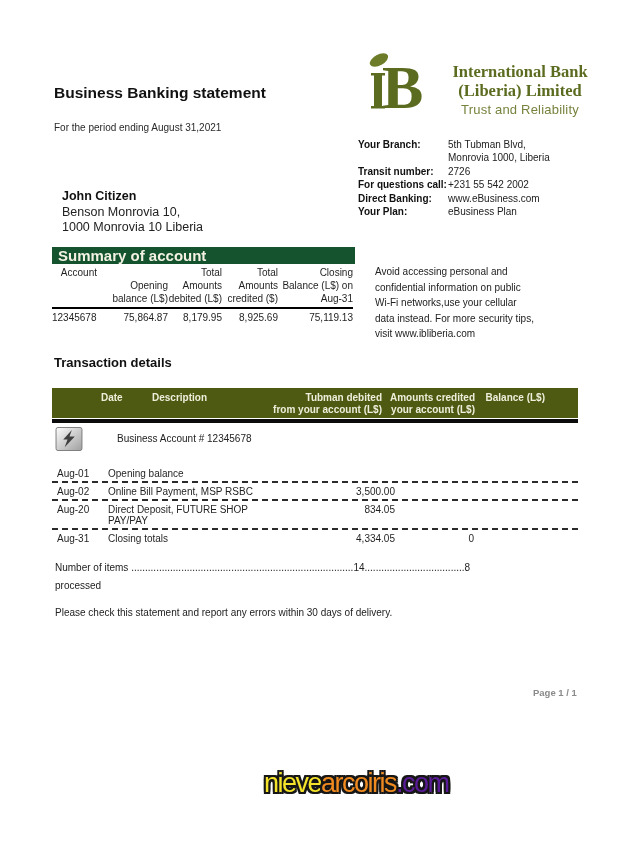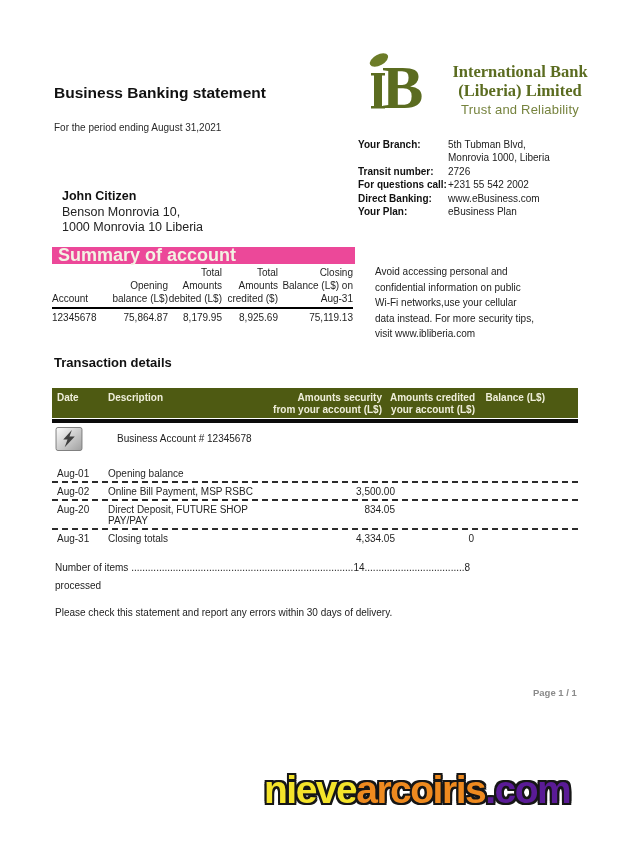--- a/index.html
+++ b/index.html
@@ -20,38 +20,38 @@
   .branch{position:absolute;left:358px;top:138px;width:230px;font-size:10px;line-height:13.4px;}
   .branch-row{display:flex;}
   .branch-label{width:90px;font-weight:bold;color:#111;flex:0 0 90px;}
   .branch-values{color:#222;}
 
   
   .customer{position:absolute;left:62px;top:189px;font-size:12.5px;line-height:15.5px;color:#222;}
   .customer-name{font-weight:bold;color:#111;}
 
   
-  .summary-bar{position:absolute;left:52px;top:247px;width:297px;height:17px;background:#ec4899;
-    color:#f3f2e3;font-weight:bold;font-size:18px;line-height:17px;padding-left:6px;}
+  .summary-bar{position:absolute;left:52px;top:247px;width:297px;height:17px;background:#14532d;
+    color:#f3f2e3;font-weight:bold;font-size:15px;line-height:17px;padding-left:6px;}
   .summary-table{position:absolute;left:52px;top:266px;width:301px;font-size:10px;}
   .sum-header,.sum-row{display:grid;grid-template-columns:45px 71px 54px 56px 75px;}
   .sum-header{border-bottom:2.5px solid #000;padding-bottom:2px;}
   .shl{min-height:13px;line-height:13px;white-space:nowrap;}
   .ra{text-align:right;}
-  .sum-hcell.c1{display:flex;flex-direction:column;justify-content:flex-end;}
+  .sum-hcell.c1{display:flex;flex-direction:row;justify-content:flex-end;}
   .sum-row{padding-top:3px;}
 
   .tip{position:absolute;left:375px;top:264px;width:185px;font-size:10px;line-height:15.6px;color:#222;}
   .tip div{white-space:nowrap;}
 
   
   .tx-heading{position:absolute;left:54px;top:355px;font-size:13px;font-weight:bold;color:#111;}
   .tx-table{position:absolute;left:52px;top:388px;width:526px;}
   .tx-header{position:relative;height:30px;background:#4e5a12;color:#efeeda;font-weight:bold;font-size:10px;}
-  .th{position:absolute;white-space:nowrap;}
+  .th{position:absolute;white-space:nowrap;margin-left:44px;}
   .th.l1{top:4px;}
   .th.l2{top:16px;}
   .th.p-date{left:5px;}
   .th.p-desc{left:56px;}
   .th.p-deb{right:196px;}
   .th.p-cred{right:103px;}
   .th.p-bal{right:33px;}
   .tx-rule{height:3.5px;background:#0b0b0b;margin-top:1px;}
 
   .tx-account-row{display:flex;align-items:center;height:32px;}
@@ -68,21 +68,21 @@
 
   
   .footer-block{position:absolute;left:55px;top:562px;width:505px;font-size:10px;color:#222;}
   .items-line{white-space:nowrap;overflow:hidden;}
   .processed-line{margin-top:7px;}
   .notice-line{margin-top:16px;}
   .page-num{position:absolute;left:533px;top:687px;font-size:9.5px;font-weight:bold;color:#8a8a8a;}
 
   
   .watermark{
-    position:absolute;left:264px;top:768px;font-size:39px;font-weight:bold;letter-spacing:-1.5px;
+    position:absolute;left:264px;top:768px;font-size:27px;font-weight:normal;letter-spacing:-1.5px;
     white-space:nowrap;
     text-shadow:-2px -2px 0 #161616,2px -2px 0 #161616,-2px 2px 0 #161616,2px 2px 0 #161616,
                 -2px 0 0 #161616,2px 0 0 #161616,0 -2px 0 #161616,0 2px 0 #161616;
   }
   .wm1{color:#f4e32a;}
   .wm2{color:#ee8a1f;}
   .wm3{color:#5a1b96;}
 </style>
 </head>
 <body>
@@ -184,21 +184,21 @@
     <div>data instead. For more security tips,</div>
     <div>visit www.ibliberia.com</div>
   </div>
 
   <div class="tx-heading">Transaction details</div>
 
   <div class="tx-table">
     <div class="tx-header">
       <span class="th l1 p-date">Date</span>
       <span class="th l1 p-desc">Description</span>
-      <span class="th l1 p-deb">Amounts security</span>
+      <span class="th l1 p-deb">Tubman debited</span>
       <span class="th l2 p-deb">from your account (L$)</span>
       <span class="th l1 p-cred">Amounts credited</span>
       <span class="th l2 p-cred">your account (L$)</span>
       <span class="th l1 p-bal">Balance (L$)</span>
     </div>
     <div class="tx-rule"></div>
 
     <div class="tx-account-row">
       <svg class="tx-icon" viewBox="0 0 28 25">
         <defs>

